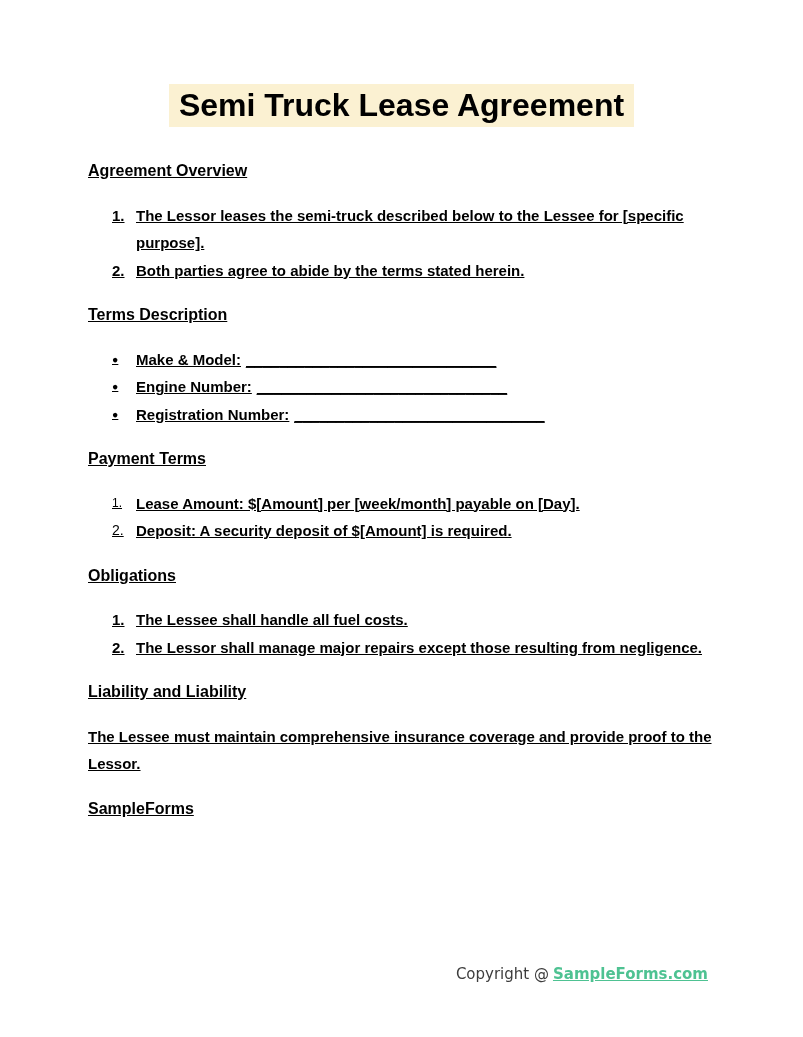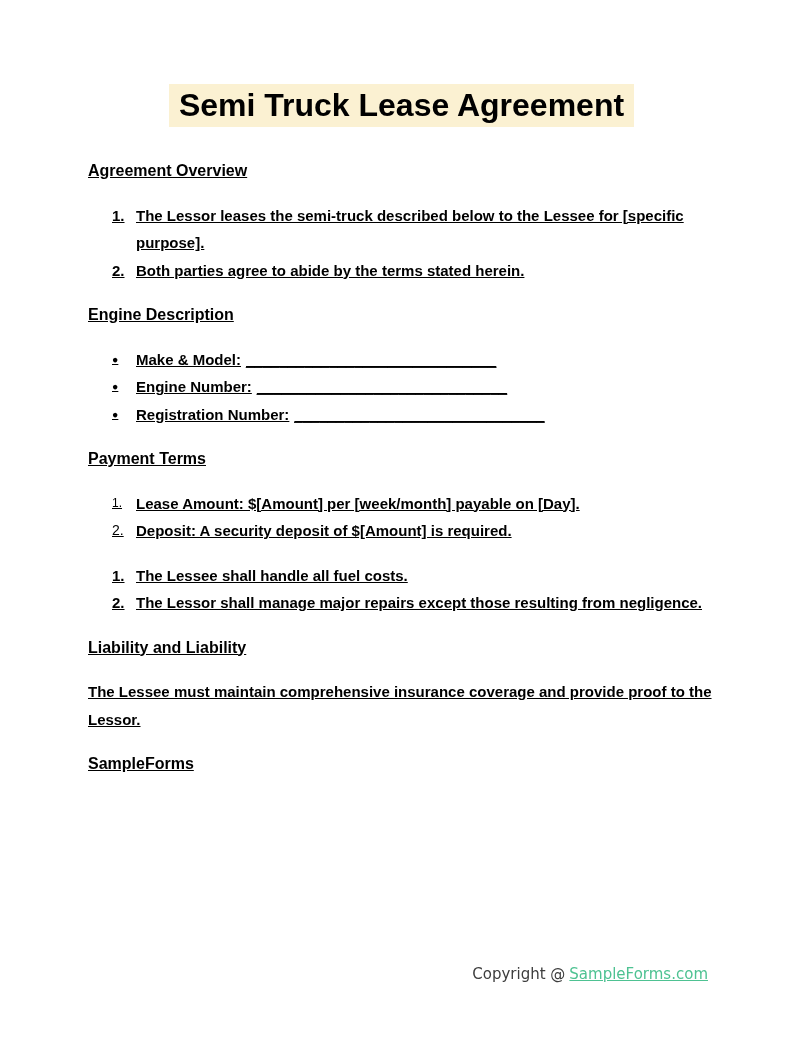--- a/index.html
+++ b/index.html
@@ -78,21 +78,21 @@
     top:963px;
     right:95px;
     font-family:"DejaVu Sans",sans-serif;
     font-size:15px;
     line-height:22px;
     color:var(--footer-text);
     white-space:nowrap;
   }
   .footer-link{
     color:var(--link);
-    font-weight:normal;
+    font-weight:bold;
     text-decoration:underline;
     cursor:pointer;
     margin-left:4px;
     margin-top:44px;
   }
 </style>
 </head>
 <body>
 
 <div class="page">
@@ -107,21 +107,21 @@
     <li>
       <span class="marker">1.</span>
       <span class="txt">The Lessor leases the semi-truck described below to the Lessee for [specific purpose].</span>
     </li>
     <li>
       <span class="marker">2.</span>
       <span class="txt">Both parties agree to abide by the terms stated herein.</span>
     </li>
   </ol>
 
-  <h2 class="section-heading">Engine Description</h2>
+  <h2 class="section-heading">Terms Description</h2>
   <ul class="doc-list bullets">
     <li>
       <span class="marker">●</span>
       <span class="txt"><span>Make &amp; Model:</span><span class="blank">______________________________</span></span>
     </li>
     <li>
       <span class="marker">●</span>
       <span class="txt"><span>Engine Number:</span><span class="blank">______________________________</span></span>
     </li>
     <li>
@@ -135,20 +135,21 @@
     <li>
       <span class="marker">1.</span>
       <span class="txt">Lease Amount: $[Amount] per [week/month] payable on [Day].</span>
     </li>
     <li>
       <span class="marker">2.</span>
       <span class="txt">Deposit: A security deposit of $[Amount] is required.</span>
     </li>
   </ol>
 
+  <h2 class="section-heading">Obligations</h2>
   <ol class="doc-list bold-markers">
     <li>
       <span class="marker">1.</span>
       <span class="txt">The Lessee shall handle all fuel costs.</span>
     </li>
     <li>
       <span class="marker">2.</span>
       <span class="txt">The Lessor shall manage major repairs except those resulting from negligence.</span>
     </li>
   </ol>

